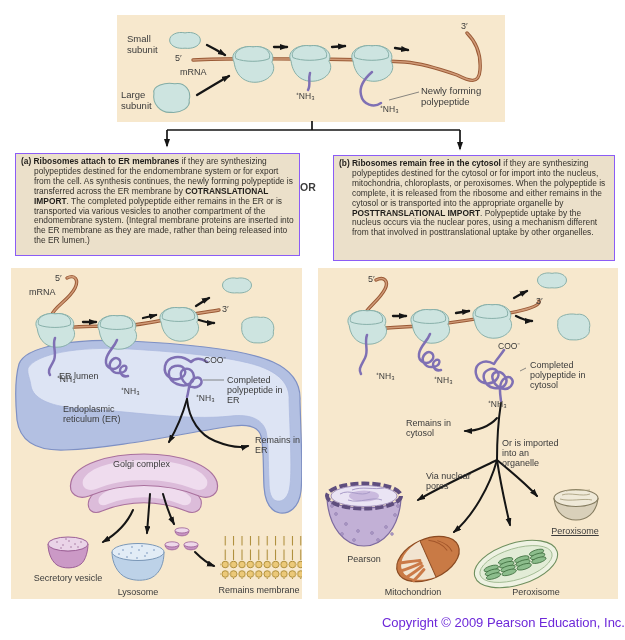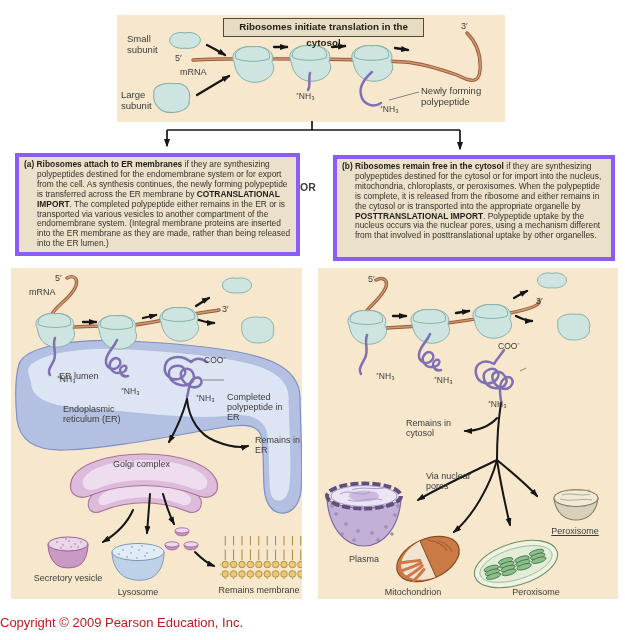--- a/index.html
+++ b/index.html
@@ -7,27 +7,27 @@
         font-family:"Liberation Sans",sans-serif;}
   .panel{position:absolute;background:#f7e8cd;}
   .panel svg{position:absolute;left:0;top:0;}
   .lbl{position:absolute;font-size:9px;line-height:1.12;color:#3b3b3b;z-index:5;}
   .lbl.c{text-align:center;}
   .lbl.sm{font-size:8.5px;}
   .lbl.lg{font-size:9.5px;}
   .titlebox{position:absolute;left:106px;top:3px;width:199px;height:17px;background:#e7dbc1;
         border:1.4px solid #4c4a42;text-align:center;font-weight:bold;font-size:9.8px;
         line-height:16px;color:#24221f;z-index:5;}
-  .textbox{position:absolute;background:#ebe0ca;border:4px solid #8b5cf6;color:#35322d;
+  .textbox{position:absolute;background:#ebe0ca;border:1px solid #8b5cf6;color:#35322d;
         font-size:8.4px;line-height:1.18;padding:3px 5px;box-sizing:border-box;}
   .textbox p{margin:0;padding-left:13px;text-indent:-13px;}
   .textbox b{color:#1f1d1a;}
   #or-label{position:absolute;left:300px;top:181px;width:26px;
         font-weight:bold;font-size:10.5px;color:#3c3c3c;}
-  #copyright{position:absolute;left:0;right:0;top:615px;text-align:left;font-size:13px;color:#b91c1c;}
+  #copyright{position:absolute;left:0;right:0;top:615px;text-align:right;font-size:13px;color:#6d28d9;}
   .mo{stroke:#9a5a36;stroke-width:3.4;fill:none;stroke-linecap:round;}
   .mi{stroke:#d09a77;stroke-width:1.5;fill:none;stroke-linecap:round;}
   .pp{stroke:#7f70b4;stroke-width:2.5;fill:none;stroke-linecap:round;stroke-linejoin:round;}
   .ar{stroke:#151515;stroke-width:2;fill:none;stroke-linecap:round;}
   .ar2{stroke:#151515;stroke-width:2.3;fill:none;stroke-linecap:round;}
   .ldr{stroke:#6b6b6b;stroke-width:0.8;fill:none;}
 </style>
 </head>
 <body>
 
@@ -72,21 +72,20 @@
       <use href="#ribo" transform="translate(255,48) scale(0.9)"></use>
       <path class="pp" d="M 193,58 C 191,65 194,70 191,75"></path>
       <path class="pp" d="M 255,57 C 247,64 242,72 244,80 C 246,90 257,93 264,88"></path>
       <path class="ar2" marker-end="url(#ah)" d="M 90,30 C 98,34 103,37 108,40"></path>
       <path class="ar2" marker-end="url(#ah)" d="M 80,80 C 90,74 100,68 112,61"></path>
       <path class="ar2" marker-end="url(#ah)" d="M 157,32 L 170,32"></path>
       <path class="ar2" marker-end="url(#ah)" d="M 215,32 L 228,31"></path>
       <path class="ar2" marker-end="url(#ah)" d="M 278,33 L 291,35"></path>
       <path class="ldr" d="M 272,85 L 302,77"></path>
     </svg>
-    <div class="titlebox">Ribosomes initiate translation in the cytosol</div>
     <div class="lbl lg" style="left:10px;top:19px;width:44px;">Small subunit</div>
     <div class="lbl lg" style="left:4px;top:75px;width:44px;">Large subunit</div>
     <div class="lbl" style="left:58px;top:38px;">5′</div>
     <div class="lbl" style="left:63px;top:52px;">mRNA</div>
     <div class="lbl sm" style="left:179px;top:77px;">⁺NH₃</div>
     <div class="lbl sm" style="left:263px;top:90px;">⁺NH₃</div>
     <div class="lbl lg" style="left:304px;top:71px;width:64px;">Newly forming polypeptide</div>
     <div class="lbl" style="left:344px;top:6px;">3′</div>
   </div>
 
@@ -185,21 +184,21 @@
       <path class="ar" marker-end="url(#ah)" d="M 184,284 C 192,292 198,296 203,298"></path>
     </svg>
     <div class="lbl" style="left:18px;top:19px;">mRNA</div>
     <div class="lbl" style="left:44px;top:5px;">5′</div>
     <div class="lbl" style="left:211px;top:36px;">3′</div>
     <div class="lbl" style="left:48px;top:103px;">ER lumen</div>
     <div class="lbl sm" style="left:46px;top:107px;">⁺NH₃</div>
     <div class="lbl sm" style="left:110px;top:119px;">⁺NH₃</div>
     <div class="lbl sm" style="left:185px;top:126px;">⁺NH₃</div>
     <div class="lbl sm" style="left:193px;top:88px;">COO⁻</div>
-    <div class="lbl" style="left:216px;top:124px;width:62px;">Completed polypeptide in ER</div>
+    <div class="lbl" style="left:216px;top:107px;width:62px;">Completed polypeptide in ER</div>
     <div class="lbl" style="left:28px;top:136px;width:76px;margin-left:24px;">Endoplasmic reticulum (ER)</div>
     <div class="lbl" style="left:244px;top:167px;width:50px;">Remains in ER</div>
     <div class="lbl" style="left:102px;top:191px;width:64px;">Golgi complex</div>
     <div class="lbl c" style="left:22px;top:305px;width:70px;">Secretory vesicle</div>
     <div class="lbl c" style="left:102px;top:319px;width:50px;">Lysosome</div>
     <div class="lbl c" style="left:207px;top:317px;width:82px;">Remains membrane</div>
   </div>
 
   <div class="panel" style="left:318px;top:268px;width:300px;height:331px;">
     <svg width="300" height="331" viewBox="0 0 300 331">
@@ -284,22 +283,24 @@
         <ellipse cx="258" cy="230" rx="22" ry="8.5" fill="#efe9d8" stroke="#857c60" stroke-width="1.1"></ellipse>
         <path d="M 244,227 C 252,224 264,229 272,226 M 242,231 C 252,234 266,230 274,232 M 248,223 C 256,221 266,223 272,222" stroke="#a29876" stroke-width="0.8" fill="none"></path>
       </g>
     </svg>
     <div class="lbl" style="left:50px;top:6px;">5′</div>
     <div class="lbl" style="left:218px;top:28px;">3′</div>
     <div class="lbl sm" style="left:58px;top:104px;">⁺NH₃</div>
     <div class="lbl sm" style="left:116px;top:108px;">⁺NH₃</div>
     <div class="lbl sm" style="left:170px;top:132px;">⁺NH₃</div>
     <div class="lbl sm" style="left:180px;top:74px;">COO⁻</div>
+    <div class="lbl" style="left:212px;top:92px;width:64px;">Completed polypeptide in cytosol</div>
     <div class="lbl" style="left:88px;top:150px;width:48px;">Remains in cytosol</div>
+    <div class="lbl" style="left:184px;top:170px;width:64px;">Or is imported into an organelle</div>
     <div class="lbl" style="left:108px;top:203px;width:52px;">Via nuclear pores</div>
-    <div class="lbl c" style="left:24px;top:286px;width:44px;">Plasma</div>
+    <div class="lbl c" style="left:24px;top:286px;width:44px;">Pearson</div>
     <div class="lbl c" style="left:61px;top:319px;width:68px;">Mitochondrion</div>
     <div class="lbl c" style="left:186px;top:319px;width:64px;">Peroxisome</div>
     <div class="lbl c" style="left:230px;top:258px;width:54px;text-decoration:underline;">Peroxisome</div>
   </div>
 
   <div id="copyright">Copyright © 2009 Pearson Education, Inc.</div>
 </div>
 
 </body></html>

